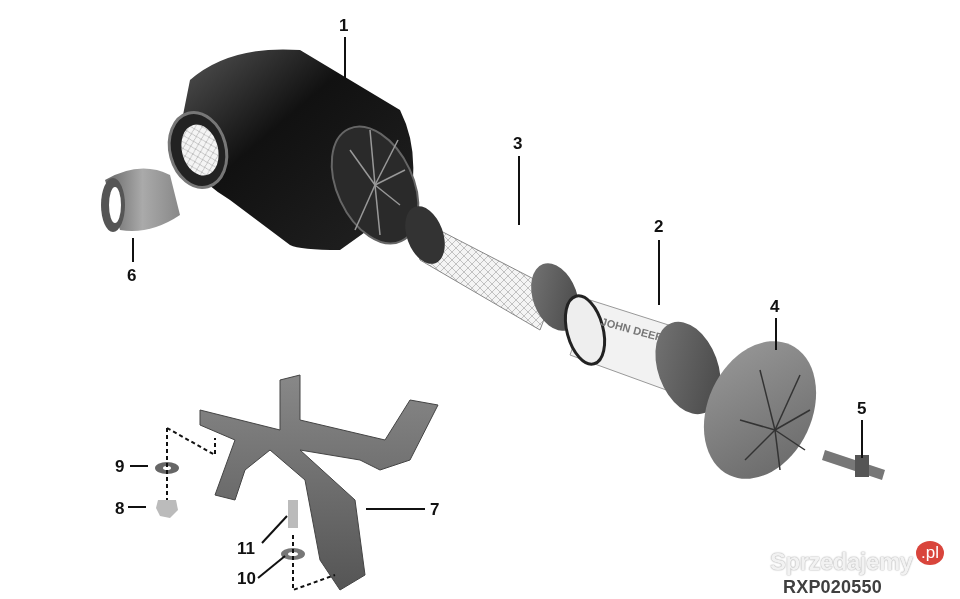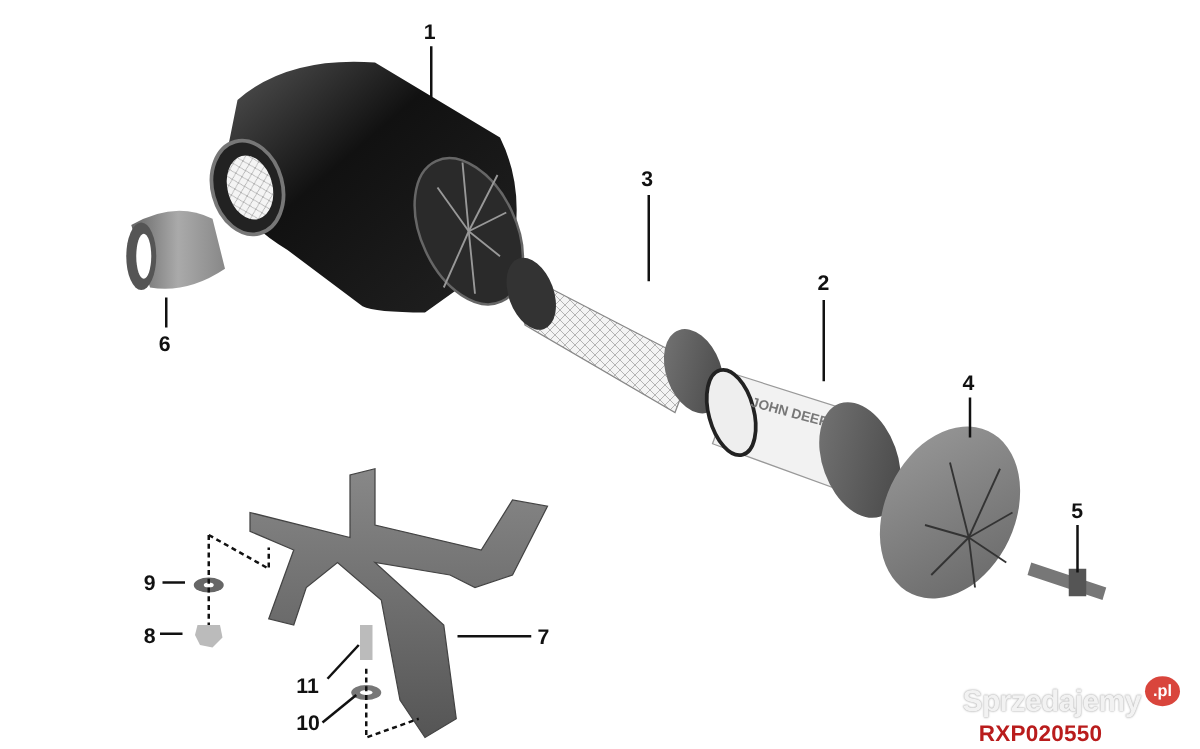--- a/index.html
+++ b/index.html
@@ -1,21 +1,21 @@
 <!DOCTYPE html>
 <html><head>
 <meta charset="utf-8">
 <style>
   html, body { margin:0; padding:0; background:#ffffff; }
   body { width:960px; height:599px; position:relative; overflow:hidden; font-family:"Liberation Sans", sans-serif; }
   .canvas { position:absolute; left:0; top:0; width:960px; height:599px; }
   .callout { position:absolute; font-weight:bold; font-size:17px; color:#111; font-family:"Liberation Sans", sans-serif; line-height:1; }
-  .ref { position:absolute; left:783px; top:577px; font-weight:bold; font-size:18px; color:#b91c1c; letter-spacing:0.2px; }
+  .ref { position:absolute; left:783px; top:577px; font-weight:bold; font-size:18px; color:#404040; letter-spacing:0.2px; }
   .wm { position:absolute; left:770px; top:548px; font-weight:bold; font-size:24px; color:#f2f2f2; text-shadow: 0 0 2px #bbb, 0 0 1px #999; letter-spacing:-0.5px; }
-  .wm-badge { position:absolute; left:916px; top:541px; width:28px; height:24px; border-radius:50%; background:#d9453c; color:#fff; font-size:13px; font-weight:bold; text-align:center; line-height:23px; }
+  .wm-badge { position:absolute; left:916px; top:541px; width:28px; height:24px; border-radius:50%; background:#d9453c; color:#fff; font-size:17px; font-weight:normal; text-align:center; line-height:23px; }
 </style>
 </head>
 <body>
 
 <div class="canvas">
 <svg width="960" height="599" viewBox="0 0 960 599">
   <defs>
     <linearGradient id="gHousing" x1="0" y1="0" x2="1" y2="1">
       <stop offset="0" stop-color="#555"></stop>
           <stop offset="0.4" stop-color="#111"></stop>

